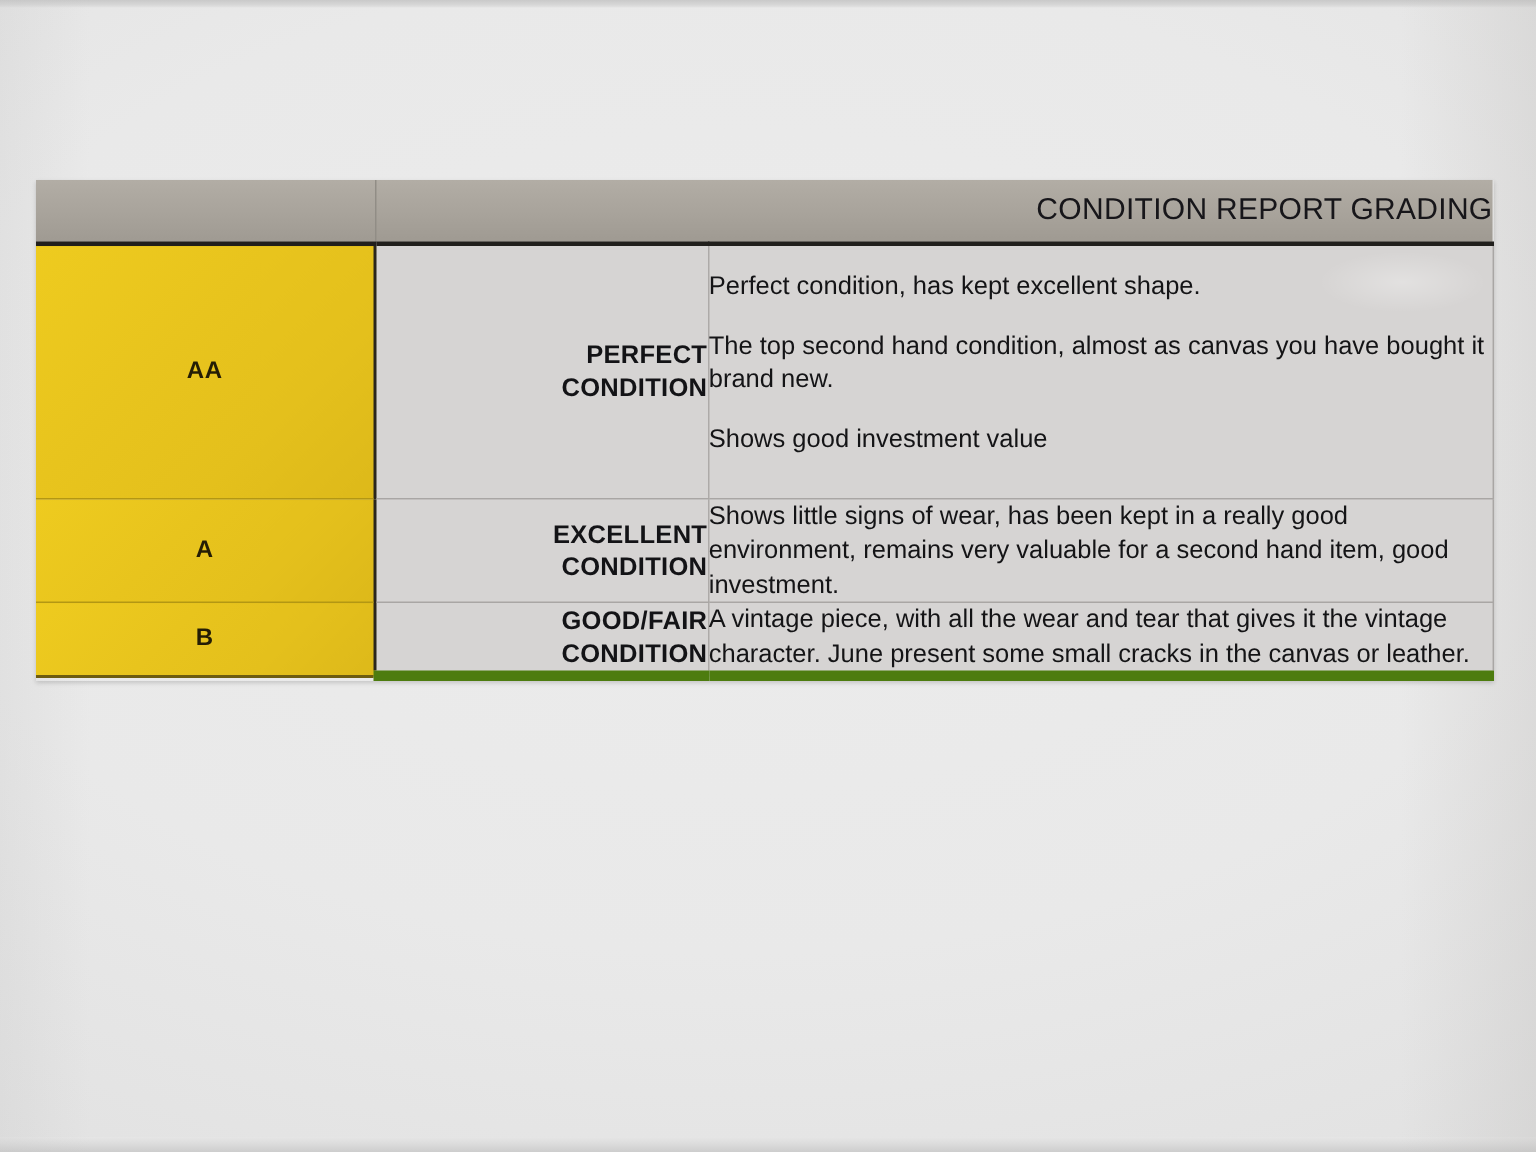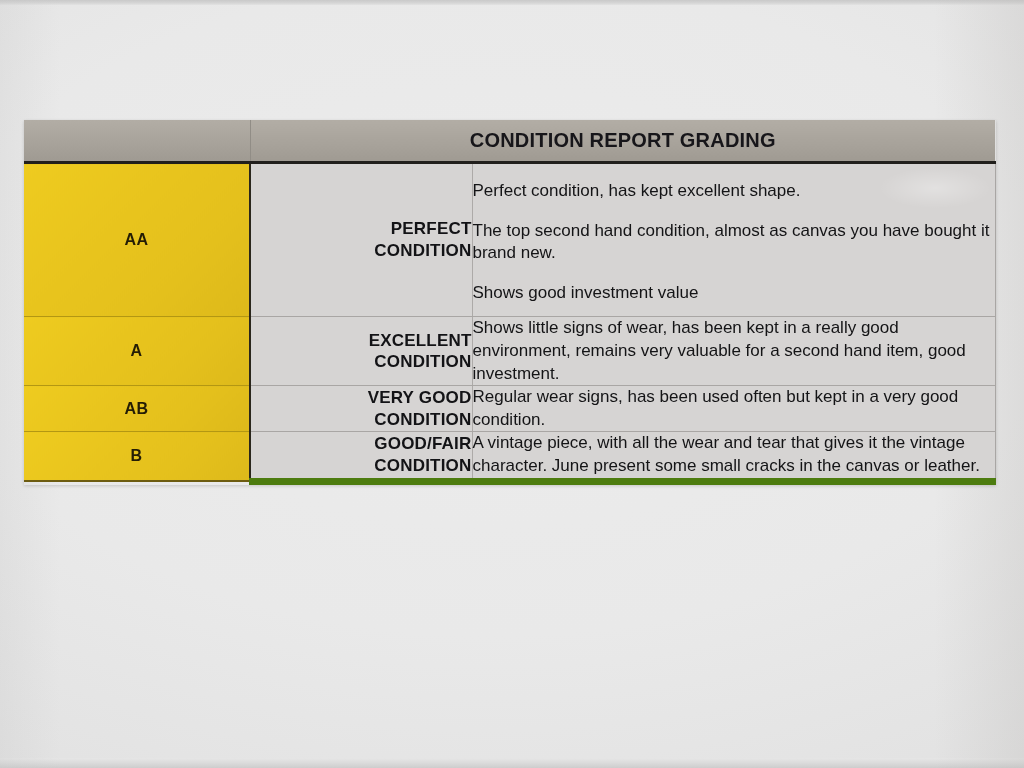--- a/index.html
+++ b/index.html
@@ -71,24 +71,24 @@
   .header-row th {
     background: linear-gradient(to bottom, #b2ada5 0%, #a8a39b 55%, #9f9a92 100%);
     height: 41px;
     border-bottom: 3px solid #211f1c;
   }
   .header-spacer {
     border-right: 1px solid #918d86;
   }
   .header-title {
     font-size: 20px;
-    font-weight: bold;
+    font-weight: normal;
     color: #17161a;
     letter-spacing: 0.2px;
-    text-align: center;
+    text-align: right;
     padding-left: 11px;
     font-family: "Liberation Sans", sans-serif;
   }
 
   
   .grade-cell {
     background: linear-gradient(135deg, #eecb1f 0%, #e8c41d 40%, #e4c01c 70%, #ddb91a 100%);
     text-align: center;
     border-right: 2px solid #2a261c;
     border-bottom: 1px solid #b39713;
@@ -125,21 +125,21 @@
     padding: 8px 12px 8px 12px;
     text-align: left;
   }
   .desc-cell p {
     margin: 0 0 17px 0;
   }
   .desc-cell p:last-child { margin-bottom: 0; }
   tr.row-last .condition-cell,
   tr.row-last .desc-cell { border-bottom: 7px solid #4d7c0f; }
 
-  .row-aa .desc-cell { padding-top: 16px; padding-bottom: 12px; }
+  .row-aa .desc-cell { padding-top: 16px; padding-bottom: 28px; }
 
   
   .glare {
     position: absolute;
     left: 880px;
     top: 168px;
     width: 110px;
     height: 40px;
     background: radial-gradient(ellipse at center, rgba(255,255,255,0.30) 0%, rgba(255,255,255,0) 72%);
     pointer-events: none;
@@ -190,32 +190,20 @@
       </td>
       <td class="condition-cell">
         <span>EXCELLENT</span><br>
         <span>CONDITION</span>
       </td>
       <td class="desc-cell">
         <p>Shows little signs of wear, has been kept in a really good environment, remains very valuable for a second hand item, good investment.</p>
       </td>
     </tr>
 
-    <tr class="row-ab">
-      <td class="grade-cell">
-        <span>AB</span>
-      </td>
-      <td class="condition-cell">
-        <span>VERY GOOD</span><br>
-        <span>CONDITION</span>
-      </td>
-      <td class="desc-cell">
-        <p>Regular wear signs, has been used often but kept in a very good condition.</p>
-      </td>
-    </tr>
 
     <tr class="row-b row-last">
       <td class="grade-cell">
         <span>B</span>
       </td>
       <td class="condition-cell">
         <span>GOOD/FAIR</span><br>
         <span>CONDITION</span>
       </td>
       <td class="desc-cell">

